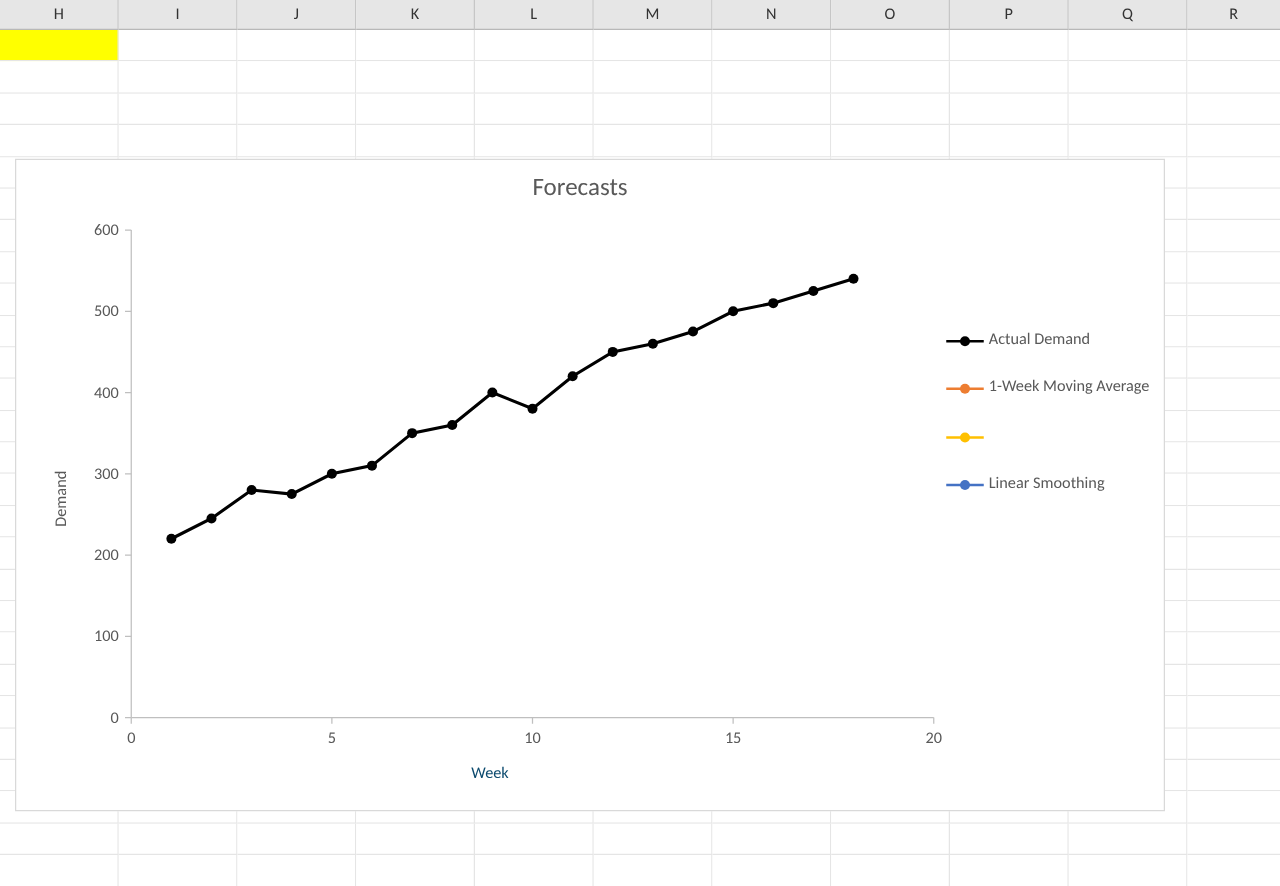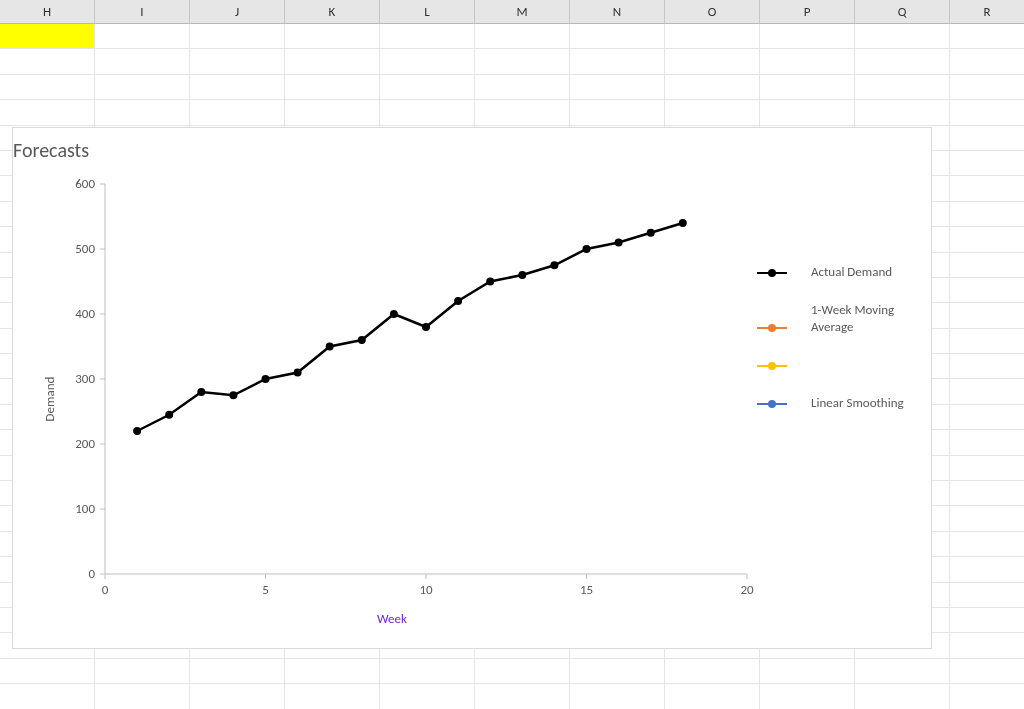--- a/index.html
+++ b/index.html
@@ -40,21 +40,21 @@
   .chart-box {
     position: absolute;
     left: 12px; top: 127px;
     width: 920px; height: 522px;
     background: #fff;
     border: 1px solid #d9d9d9;
   }
   .chart-title {
     position: absolute;
     top: 10px; left: 0; right: 16px;
-    text-align: left;
+    text-align: center;
     font-size: 20px;
     color: #595959;
   }
   .plot {
     position: absolute;
     left: 34px; top: 46px;
     width: 880px; height: 450px;
   }
   .ylabel {
     position: absolute;
@@ -63,35 +63,34 @@
     transform-origin: center;
     font-size: 13px;
     color: #595959;
   }
   .xlabel {
     position: absolute;
     left: 0; width: 690px;
     bottom: -2px;
     text-align: center;
     font-size: 13px;
-    color: #6d28d9;
+    color: #0c4a6e;
     margin-top: 12px;
   }
   .legend {
     position: absolute;
     right: 0px; top: 90px;
     width: 170px;
     font-size: 13px;
     color: #595959;
   }
   .legend-item {
     display: flex;
-    align-items: flex-end;
+    align-items: flex-start;
     margin-bottom: 22px;
-    gap: 20px;
   }
   .legend-item.tight { margin-bottom: 6px; }
   .legend-marker {
     flex: 0 0 30px;
     height: 14px;
     position: relative;
     margin-right: 4px;
     margin-top: 2px;
   }
   .legend-marker::before {

